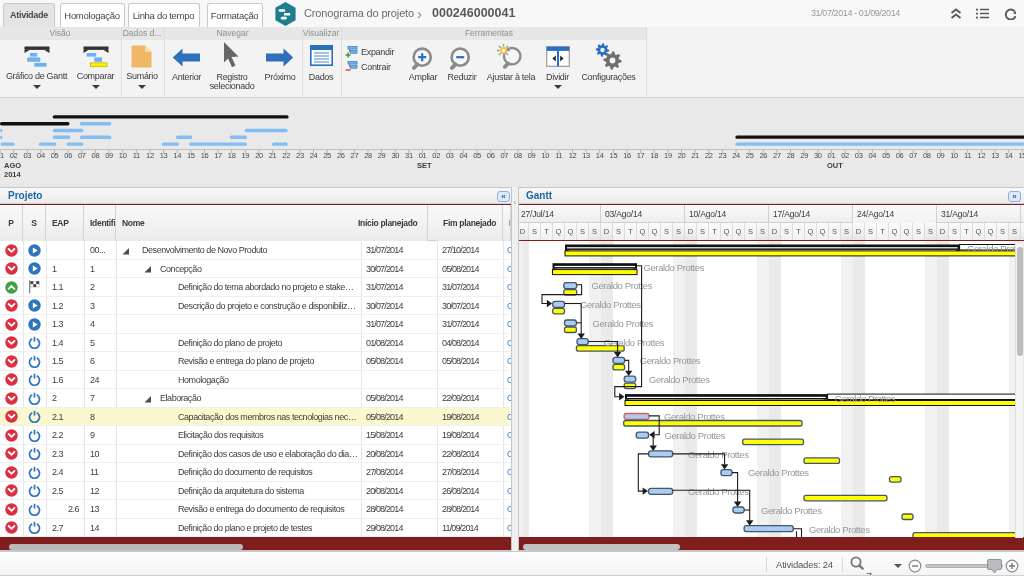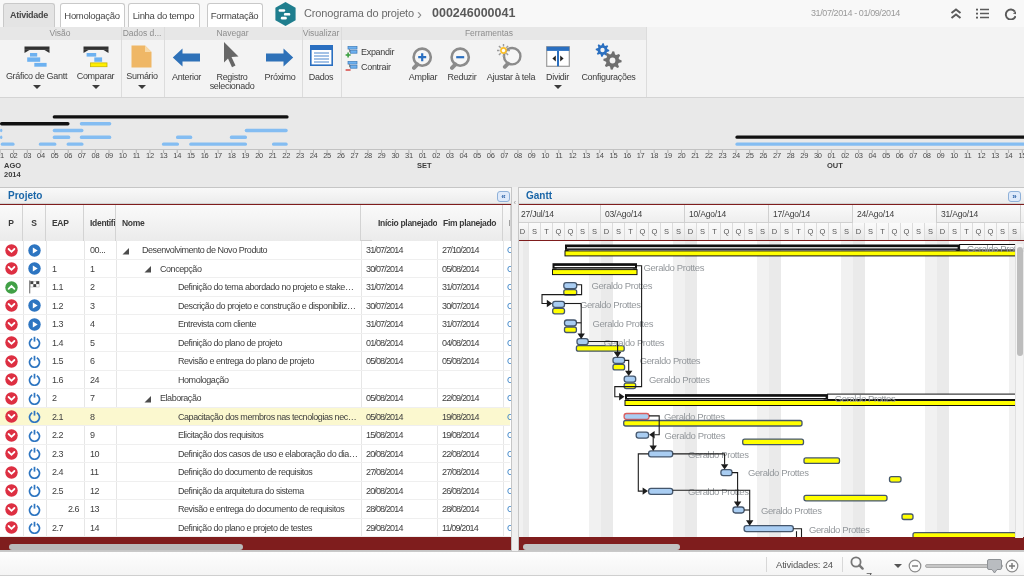--- a/index.html
+++ b/index.html
@@ -292,21 +292,21 @@
       <div class="phead">
         <span style="position:absolute;left:8px;top:2px;">Projeto</span>
         <div class="pbtn" style="left:497px;">«</div>
       </div>
       <div class="abs" style="left:0;top:17px;width:511px;height:36px;background:linear-gradient(#fafafa,#ebebeb);border-bottom:1px solid #cfcfcf;">
         <div class="th" style="left:0px;width:23px;height:36px;text-align:center;">P</div>
         <div class="th" style="left:23px;width:23px;height:36px;text-align:center;">S</div>
         <div class="th" style="left:46px;width:38px;height:36px;padding-left:6px;">EAP</div>
         <div class="th" style="left:84px;width:32px;height:36px;padding-left:6px;">Identificador</div>
         <div class="th" style="left:116px;width:245px;height:36px;padding-left:6px;">Nome</div>
-        <div class="th" style="left:372px;width:76px;height:36px;padding-left:6px;">Início planejado</div>
+        <div class="th" style="left:352px;width:76px;height:36px;padding-left:6px;">Início planejado</div>
         <div class="th" style="left:437px;width:66px;height:36px;padding-left:6px;">Fim planejado</div>
         <div class="th" style="left:503px;width:8px;height:36px;padding-left:6px;">P</div>
       </div>
       <div class="abs" style="left:0;top:53px;width:511px;height:296px;overflow:hidden;background:#fff;">
         <div class="colline" style="left:23px;top:0;height:296px;"></div>
         <div class="colline" style="left:46px;top:0;height:296px;"></div>
         <div class="colline" style="left:84px;top:0;height:296px;"></div>
         <div class="colline" style="left:116px;top:0;height:296px;"></div>
         <div class="colline" style="left:361px;top:0;height:296px;"></div>
         <div class="colline" style="left:437px;top:0;height:296px;"></div>
@@ -387,21 +387,20 @@
           <svg class="icn" style="left:5px;" width="13" height="13" viewBox="0 0 13 13">
             <circle cx="6.5" cy="6.5" r="6.2" fill="#dd2f42"></circle>
             <path d="M3.6,5 L6.5,7.8 L9.4,5" stroke="#fff" stroke-width="1.8" fill="none" stroke-linecap="round"></path>
           </svg>
           <svg class="icn" style="left:28px;" width="13" height="13" viewBox="0 0 13 13">
             <circle cx="6.5" cy="6.5" r="6.2" fill="#2d75c1"></circle>
             <polygon points="4.8,3.6 9.7,6.5 4.8,9.4" fill="#fff"></polygon>
           </svg>
           <div class="cell" style="left:52px;width:30px;">1.3</div>
           <div class="cell" style="left:90px;width:25px;">4</div>
-          <div class="cell nm" style="left:178px;width:180px;">Entrevista com cliente</div>
           <div class="cell" style="left:366px;width:68px;letter-spacing:-0.85px;">31/07/2014</div>
           <div class="cell" style="left:442px;width:60px;letter-spacing:-0.85px;">31/07/2014</div>
           <div class="cell" style="left:507px;width:4px;color:#3d85c8;">C</div>
         </div>
         <div class="row" style="top:92.5px;">
           <svg class="icn" style="left:5px;" width="13" height="13" viewBox="0 0 13 13">
             <circle cx="6.5" cy="6.5" r="6.2" fill="#dd2f42"></circle>
             <path d="M3.6,5 L6.5,7.8 L9.4,5" stroke="#fff" stroke-width="1.8" fill="none" stroke-linecap="round"></path>
           </svg>
           <svg class="icn" style="left:28px;" width="13" height="13" viewBox="0 0 13 13">

